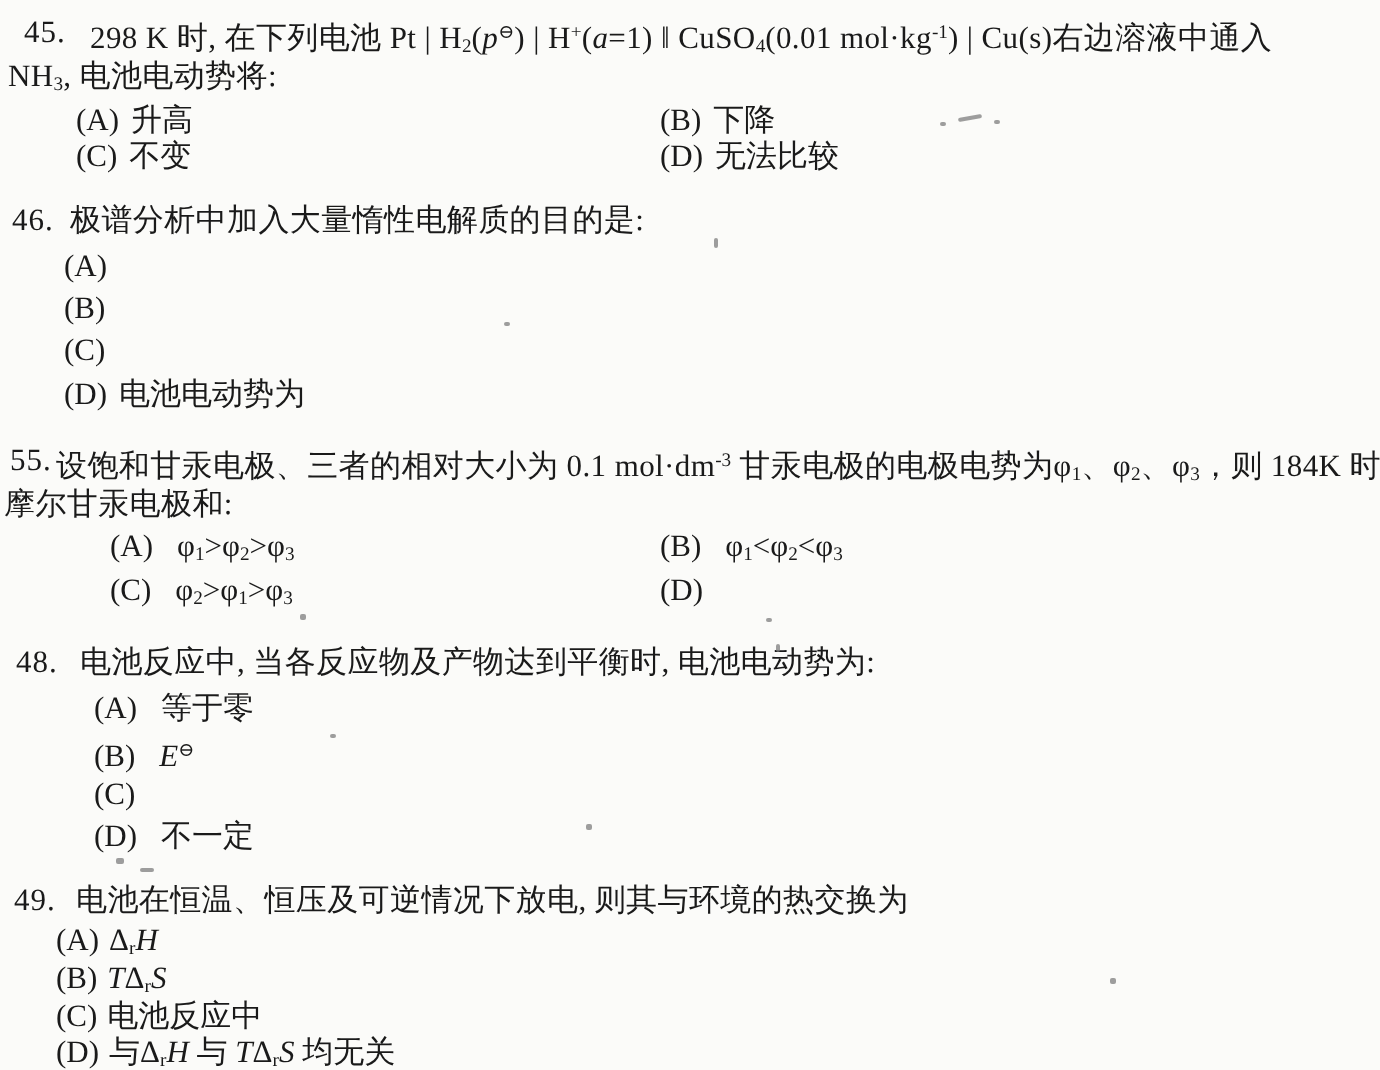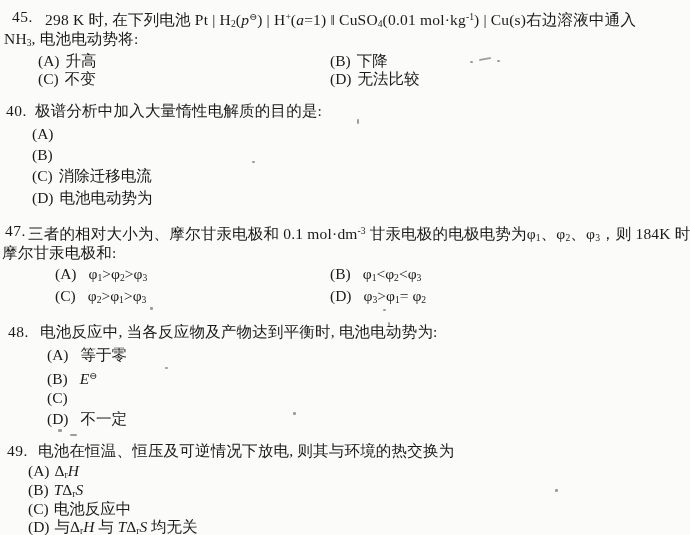--- a/index.html
+++ b/index.html
@@ -49,57 +49,55 @@
       <span class="olabel">(C)</span>
       <span class="otext"><span>不变</span></span>
     </div>
     <div class="abs opt" style="left:330px; top:69px">
       <span class="olabel">(D)</span>
       <span class="otext"><span>无法比较</span></span>
     </div>
   </section>
 
   <section class="q46">
-    <span class="abs qnum" style="left:6px; top:101px">40.</span>
+    <span class="abs qnum" style="left:6px; top:101px">46.</span>
     <div class="abs line" style="left:35px; top:101px"><span>极谱分析中加入大量惰性电解质的目的是:</span></div>
     <div class="abs opt" style="left:32px; top:124px">
       <span class="olabel">(A)</span>
     </div>
     <div class="abs opt" style="left:32px; top:145px">
       <span class="olabel">(B)</span>
     </div>
     <div class="abs opt" style="left:32px; top:166px">
       <span class="olabel">(C)</span>
-      <span class="otext"><span>消除迁移电流</span></span>
     </div>
     <div class="abs opt" style="left:32px; top:188px">
       <span class="olabel">(D)</span>
       <span class="otext"><span>电池电动势为</span></span>
     </div>
   </section>
 
   <section class="q47">
-    <span class="abs qnum" style="left:5px; top:221px">47.</span>
-    <div class="abs line" style="left:28px; top:221px"><span>三者的相对大小为、摩尔甘汞电极和 0.1 mol·dm</span><span class="seg-sup">-3</span><span> 甘汞电极的电极电势为φ</span><span class="seg-sub">1</span><span>、φ</span><span class="seg-sub">2</span><span>、φ</span><span class="seg-sub">3</span><span>，则 184K 时，</span></div>
+    <span class="abs qnum" style="left:5px; top:221px">55.</span>
+    <div class="abs line" style="left:28px; top:221px"><span>设饱和甘汞电极、三者的相对大小为 0.1 mol·dm</span><span class="seg-sup">-3</span><span> 甘汞电极的电极电势为φ</span><span class="seg-sub">1</span><span>、φ</span><span class="seg-sub">2</span><span>、φ</span><span class="seg-sub">3</span><span>，则 184K 时，</span></div>
     <div class="abs line" style="left:2px; top:243px"><span>摩尔甘汞电极和:</span></div>
     <div class="abs opt" style="left:55px; top:264px">
       <span class="olabel">(A)</span>
       <span class="otext"><span>φ</span><span class="seg-sub">1</span><span>&gt;φ</span><span class="seg-sub">2</span><span>&gt;φ</span><span class="seg-sub">3</span></span>
     </div>
     <div class="abs opt" style="left:330px; top:264px">
       <span class="olabel">(B)</span>
       <span class="otext"><span>φ</span><span class="seg-sub">1</span><span>&lt;φ</span><span class="seg-sub">2</span><span>&lt;φ</span><span class="seg-sub">3</span></span>
     </div>
     <div class="abs opt" style="left:55px; top:286px">
       <span class="olabel">(C)</span>
       <span class="otext"><span>φ</span><span class="seg-sub">2</span><span>&gt;φ</span><span class="seg-sub">1</span><span>&gt;φ</span><span class="seg-sub">3</span></span>
     </div>
     <div class="abs opt" style="left:330px; top:286px">
       <span class="olabel">(D)</span>
-      <span class="otext"><span>φ</span><span class="seg-sub">3</span><span>&gt;φ</span><span class="seg-sub">1</span><span>= φ</span><span class="seg-sub">2</span></span>
     </div>
   </section>
 
   <section class="q48">
     <span class="abs qnum" style="left:8px; top:322px">48.</span>
     <div class="abs line" style="left:40px; top:322px"><span>电池反应中, 当各反应物及产物达到平衡时, 电池电动势为:</span></div>
     <div class="abs opt" style="left:47px; top:345px">
       <span class="olabel">(A)</span>
       <span class="otext"><span>等于零</span></span>
     </div>

